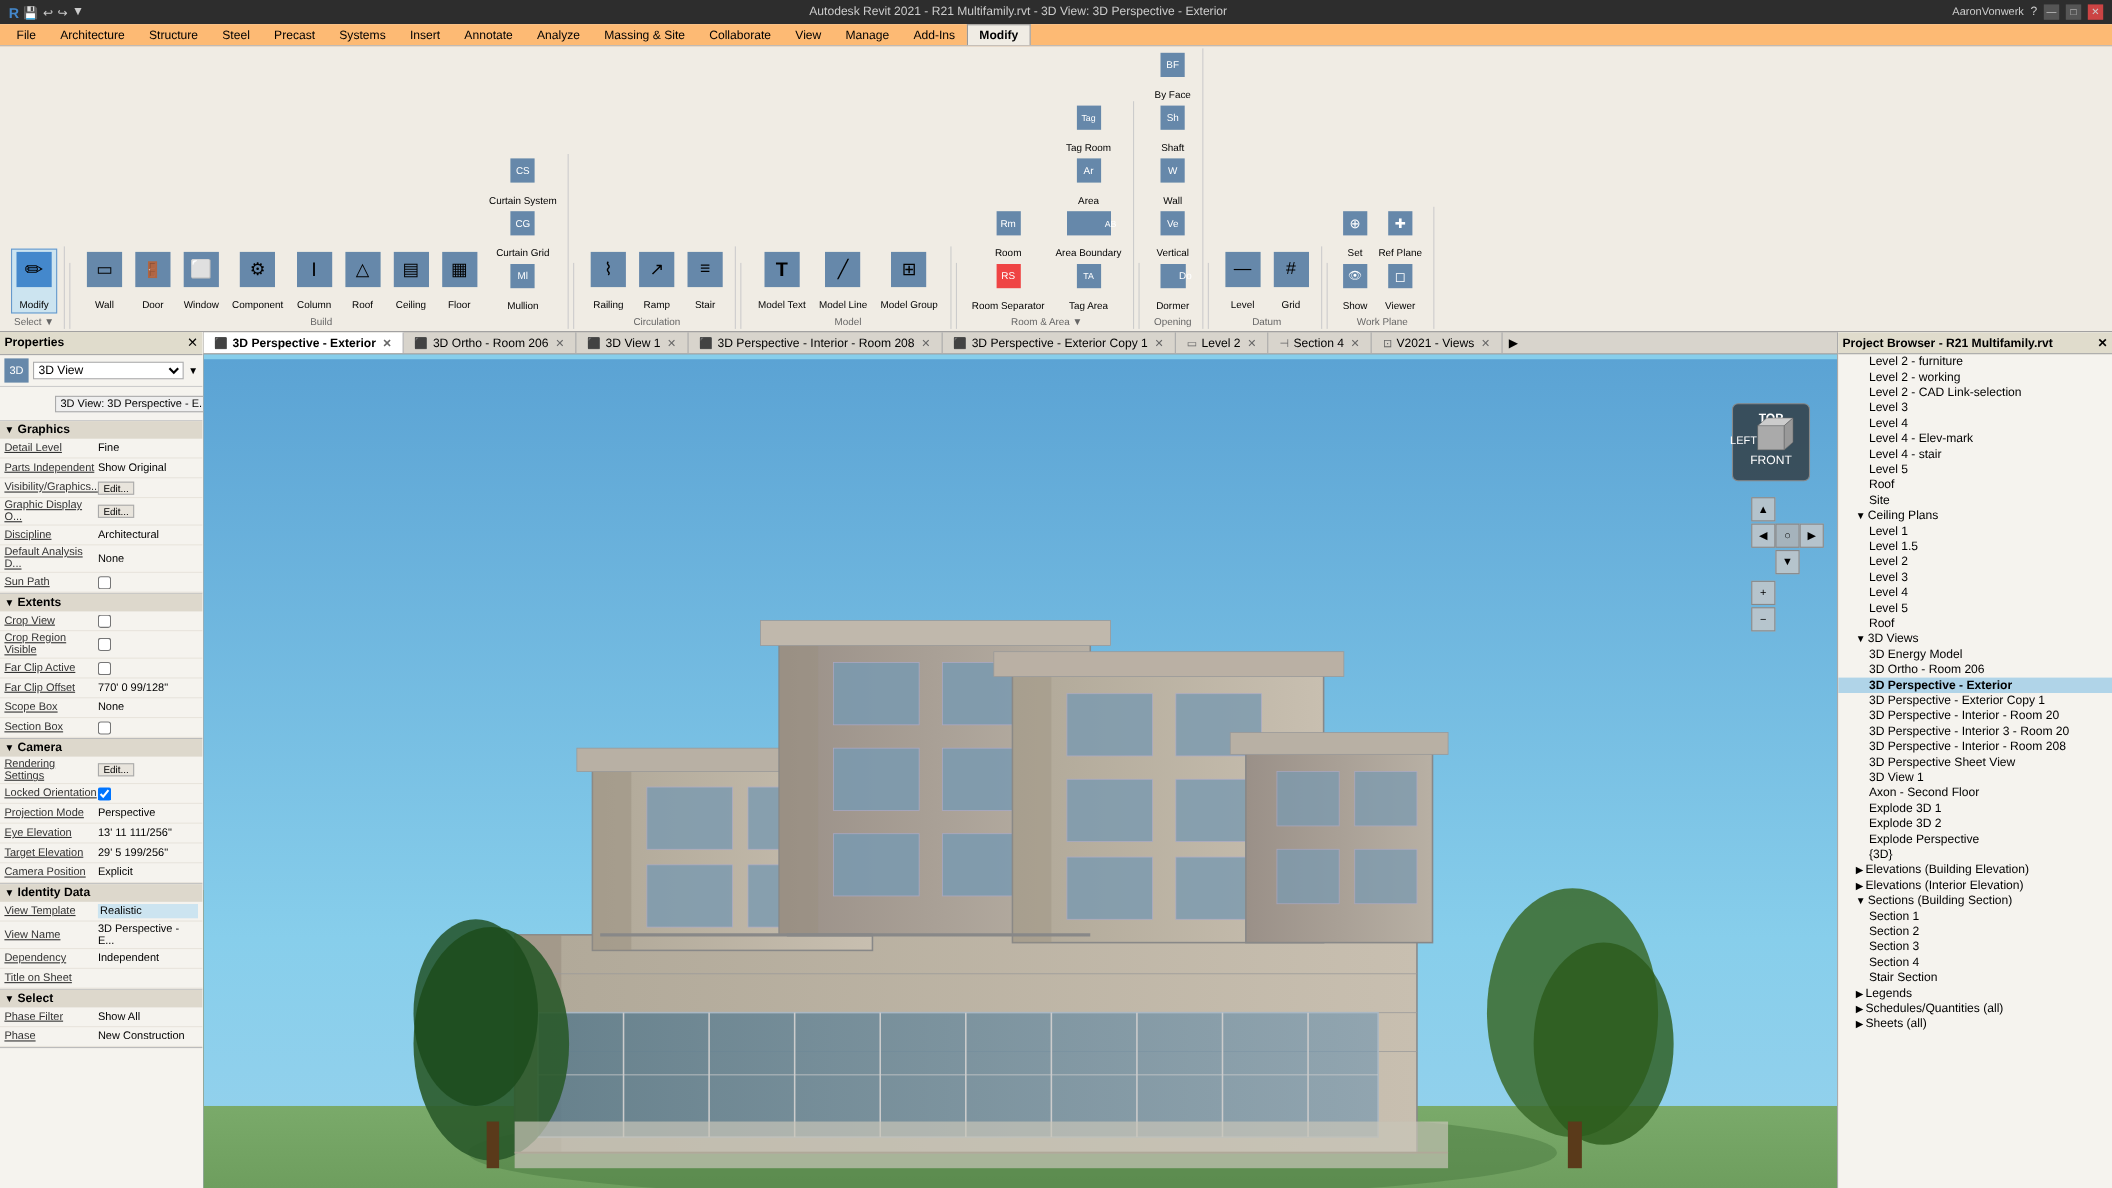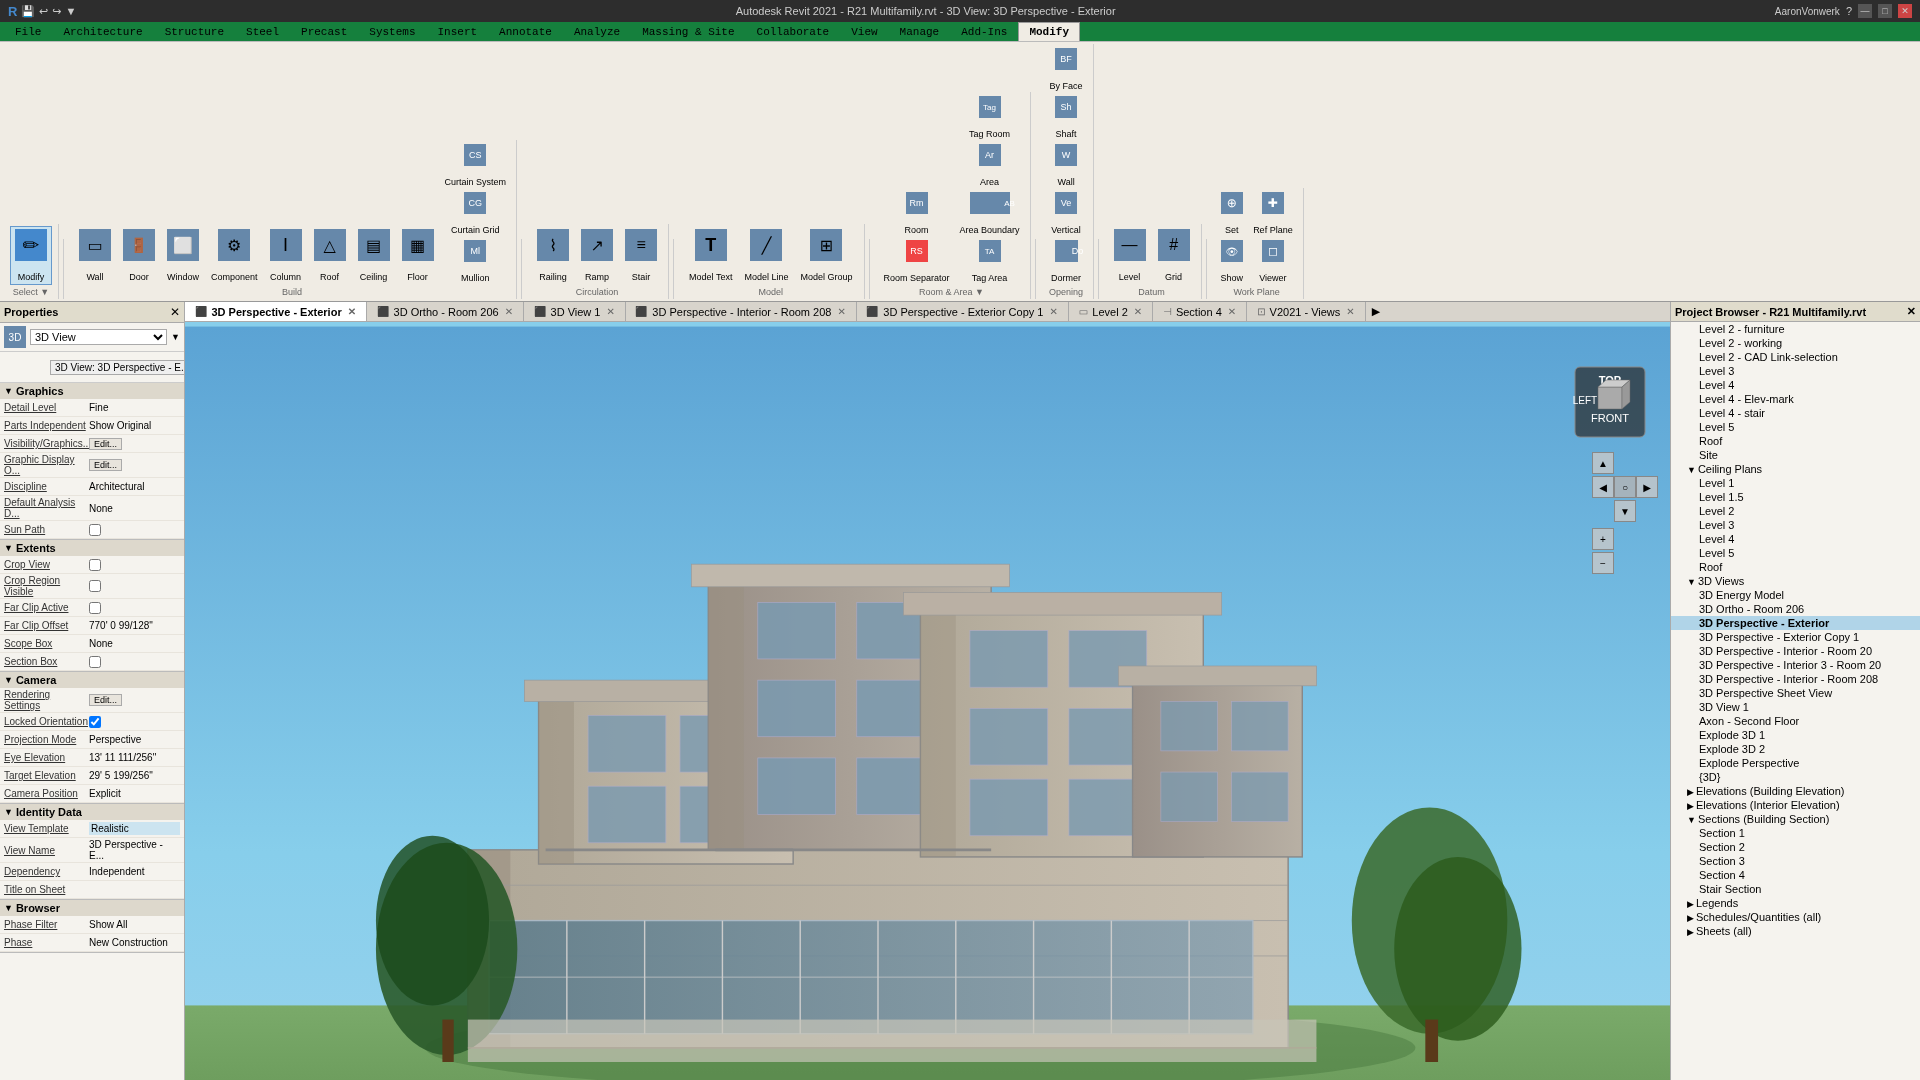--- a/index.html
+++ b/index.html
@@ -7,21 +7,21 @@
 
     
     #title-bar { height: 22px; background: #2d2d2d; color: #ccc; display: flex; align-items: center; justify-content: space-between; padding: 0 8px; font-size: 11px; }
     #title-bar .left-icons { display: flex; gap: 4px; align-items: center; }
     #title-bar .title { flex: 1; text-align: center; }
     #title-bar .right-icons { display: flex; gap: 6px; align-items: center; }
     .win-btn { width: 14px; height: 14px; background: #555; border: none; color: #ccc; font-size: 9px; cursor: pointer; display: flex; align-items: center; justify-content: center; }
 
     
     #ribbon { background: #f0ece4; border-bottom: 1px solid #999; }
-    #ribbon-tabs { display: flex; background: #15803d; border-bottom: 1px solid #bbb; padding-left: 4px; font-family: Liberation Mono, monospace; }
+    #ribbon-tabs { display: flex; background: #fdba74; border-bottom: 1px solid #bbb; padding-left: 4px; }
     .ribbon-tab { padding: 3px 10px; font-size: 11px; cursor: pointer; border: 1px solid transparent; border-bottom: none; }
     .ribbon-tab.active { background: #f0ece4; border-color: #999 #999 transparent; font-weight: bold; }
     #ribbon-content { display: flex; align-items: flex-end; padding: 2px 4px; gap: 2px; min-height: 80px; }
     .ribbon-group { display: flex; flex-direction: column; align-items: center; border-right: 1px solid #ccc; padding: 2px 6px; min-width: 40px; }
     .ribbon-group-label { font-size: 9px; color: #666; margin-top: 2px; text-align: right; }
     .ribbon-items { display: flex; gap: 2px; align-items: flex-end; }
     .ribbon-btn { display: flex; flex-direction: column; align-items: center; cursor: pointer; padding: 2px 4px; border: 1px solid transparent; min-width: 36px; }
     .ribbon-btn.active { background: #cce4f0; border-color: #6699cc; }
     .ribbon-icon { width: 32px; height: 32px; background: #888; display: flex; align-items: center; justify-content: center; font-size: 16px; }
     .ribbon-btn-label { font-size: 9px; text-align: center; margin-top: 11px; }
@@ -463,21 +463,21 @@
       </div>
       <div class="prop-row">
         <span class="prop-label">Title on Sheet</span>
         <span class="prop-value"></span>
       </div>
     </div>
 
     <div class="prop-section">
       <div class="prop-section-header">
         <span class="prop-section-arrow">▼</span>
-        <span>Browser</span>
+        <span>Select</span>
       </div>
       <div class="prop-row">
         <span class="prop-label">Phase Filter</span>
         <span class="prop-value">Show All</span>
       </div>
       <div class="prop-row">
         <span class="prop-label">Phase</span>
         <span class="prop-value">New Construction</span>
       </div>
     </div>

